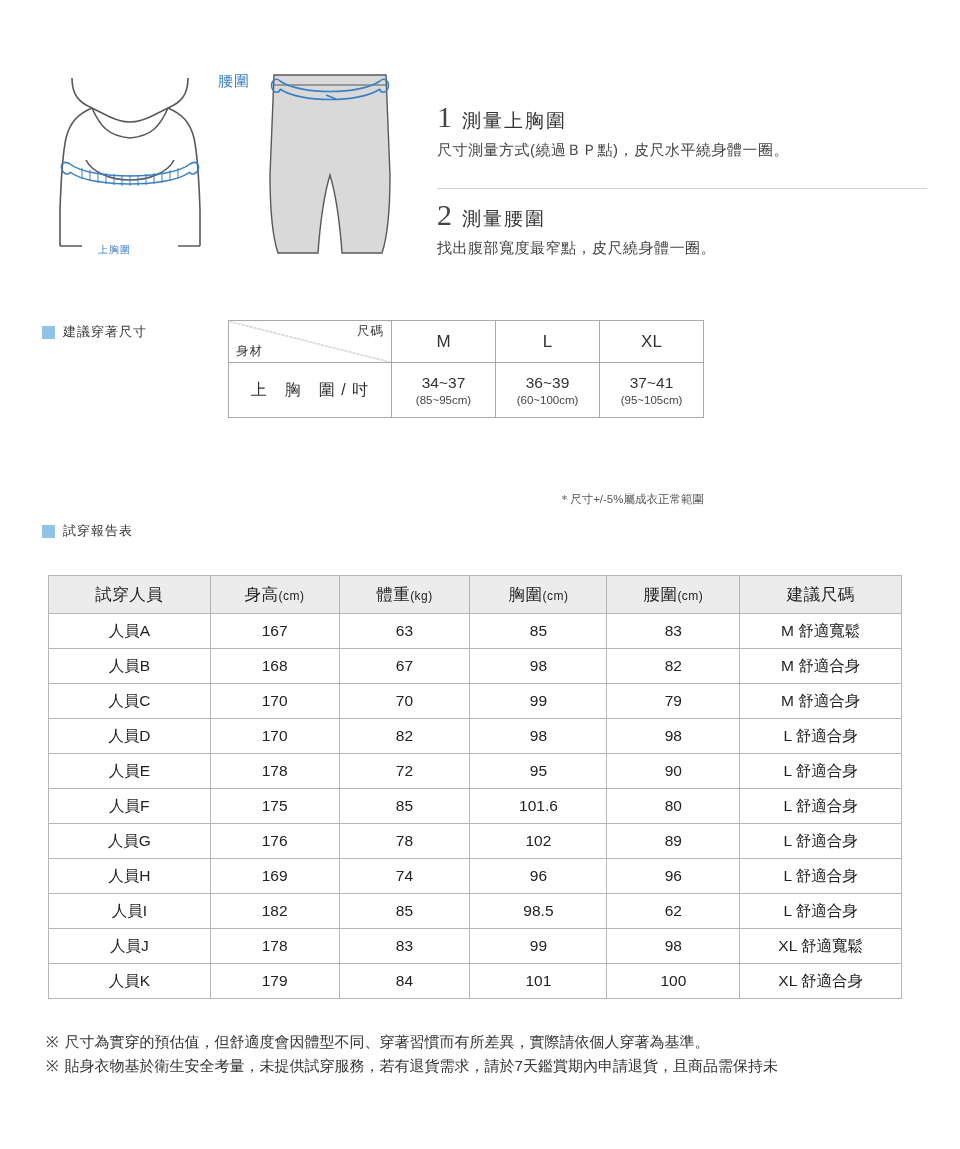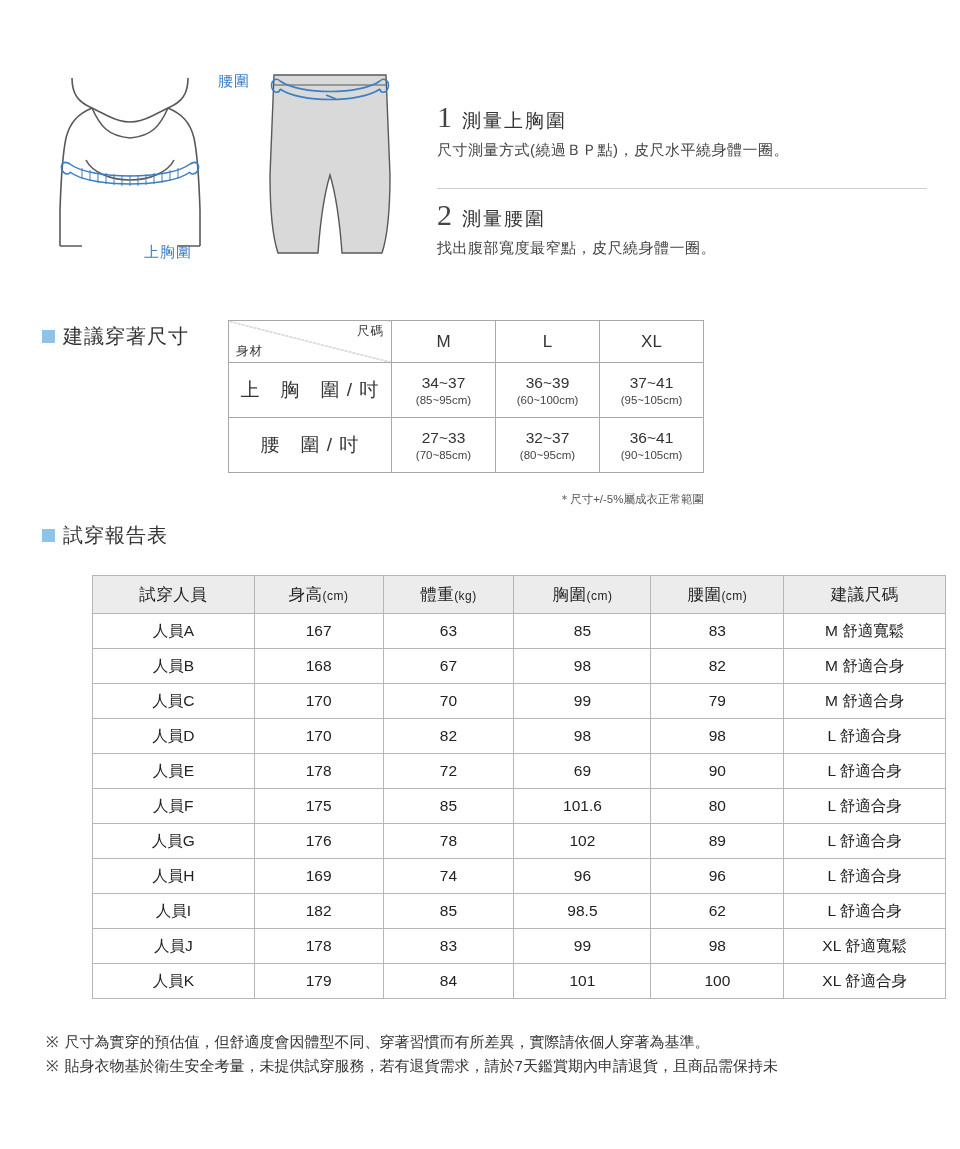--- a/index.html
+++ b/index.html
@@ -13,21 +13,21 @@
   .page { position: relative; width: 960px; height: 1149px; }
 
   
   .top-area { position: relative; height: 290px; }
 
   .fig-torso { position: absolute; left: 30px; top: 60px; width: 200px; height: 200px; }
   .fig-shorts { position: absolute; left: 240px; top: 55px; width: 180px; height: 205px; }
 
   .label-bust {
     position: absolute; left: 98px; top: 243px;
-    font-size: 15px; color: #3b7fc4; letter-spacing: 1px; margin-left: 46px;
+    font-size: 10px; color: #3b7fc4; letter-spacing: 1px;
   }
   .label-waist {
     position: absolute; left: 218px; top: 72px;
     font-size: 15px; color: #3b7fc4; letter-spacing: 1px;
   }
 
   .method-badge {
     position: absolute; left: 437px; top: 38px;
     width: 241px; height: 40px;
     background: #4a4a4a; color: #fff;
@@ -43,21 +43,21 @@
   .step-title { font-size: 19px; color: #333; letter-spacing: 2px; }
   .step-desc { margin-top: 7px; font-size: 15px; color: #444; letter-spacing: .5px; }
   .step-rule {
     position: absolute; left: 437px; top: 188px; width: 490px;
     border-top: 1px solid #cfcfcf;
   }
 
   
   .sec-head {
     position: absolute; display: flex; align-items: center; gap: 8px;
-    font-size: 20px; color: #333; letter-spacing: 1px;
+    font-size: 13px; color: #333; letter-spacing: 1px;
   }
   .sec-head .sq { width: 13px; height: 13px; background: #8fc3e8; display: inline-block; }
   .sec-size { left: 42px; top: 323px; }
   .sec-report { left: 42px; top: 522px; }
 
   
   .size-table-wrap { position: absolute; left: 228px; top: 320px; }
   table.size {
     border-collapse: collapse;
     font-size: 15px;
@@ -74,37 +74,36 @@
     background:
       linear-gradient(to top right, transparent calc(50% - 0.6px), #a9a9a9 50%, transparent calc(50% + 0.6px));
   }
   .sz-corner .lbl-size {
     position: absolute; right: 7px; top: 2px; font-size: 12.5px; letter-spacing: 1px;
   }
   .sz-corner .lbl-body {
     position: absolute; left: 7px; bottom: 2px; font-size: 12.5px; letter-spacing: 1px;
   }
   .sz-head { width: 104px; height: 42px; font-size: 17px; font-weight: bold; }
-  .sz-rowlabel { height: 55px; font-size: 19px; letter-spacing: 1px; }
+  .sz-rowlabel { height: 55px; font-size: 16px; letter-spacing: 1px; }
   .sz-cell { height: 55px; line-height: 1.25; }
   .sz-cell .big { font-size: 15.5px; }
   .sz-cell .small { font-size: 11.5px; color: #444; }
   .size-note {
     position: absolute; right: 0; top: 172px;
     font-size: 11.5px; color: #555; white-space: nowrap;
   }
 
   
   .report-wrap { position: absolute; left: 48px; top: 575px; width: 874px; }
   table.report {
     border-collapse: collapse;
     width: 854px;
     font-size: 15.5px;
     color: #222;
-    margin-left: 44px;
   }
   table.report th, table.report td {
     border: 1px solid #b6b6b6;
     text-align: center;
     font-weight: normal;
     height: 35px;
     padding: 0 4px;
   }
   table.report thead th {
     background: #ececec;
@@ -223,35 +222,20 @@
         </td>
         <td class="sz-cell">
           <div class="big">36~39</div>
           <div class="small">(60~100cm)</div>
         </td>
         <td class="sz-cell">
           <div class="big">37~41</div>
           <div class="small">(95~105cm)</div>
         </td>
       </tr>
-      <tr>
-        <td class="sz-rowlabel">腰　圍 / 吋</td>
-        <td class="sz-cell">
-          <div class="big">27~33</div>
-          <div class="small">(70~85cm)</div>
-        </td>
-        <td class="sz-cell">
-          <div class="big">32~37</div>
-          <div class="small">(80~95cm)</div>
-        </td>
-        <td class="sz-cell">
-          <div class="big">36~41</div>
-          <div class="small">(90~105cm)</div>
-        </td>
-      </tr>
     </tbody>
       </table>
     <div class="size-note">＊尺寸+/-5%屬成衣正常範圍</div>
   </div>
 
   <div class="sec-head sec-report">
     <span class="sq"></span>
     <span>試穿報告表</span>
   </div>
 
@@ -297,21 +281,21 @@
           <td>170</td>
           <td>82</td>
           <td>98</td>
           <td>98</td>
           <td>L 舒適合身</td>
         </tr>
         <tr>
           <td>人員E</td>
           <td>178</td>
           <td>72</td>
-          <td>69</td>
+          <td>95</td>
           <td>90</td>
           <td>L 舒適合身</td>
         </tr>
         <tr>
           <td>人員F</td>
           <td>175</td>
           <td>85</td>
           <td>101.6</td>
           <td>80</td>
           <td>L 舒適合身</td>

